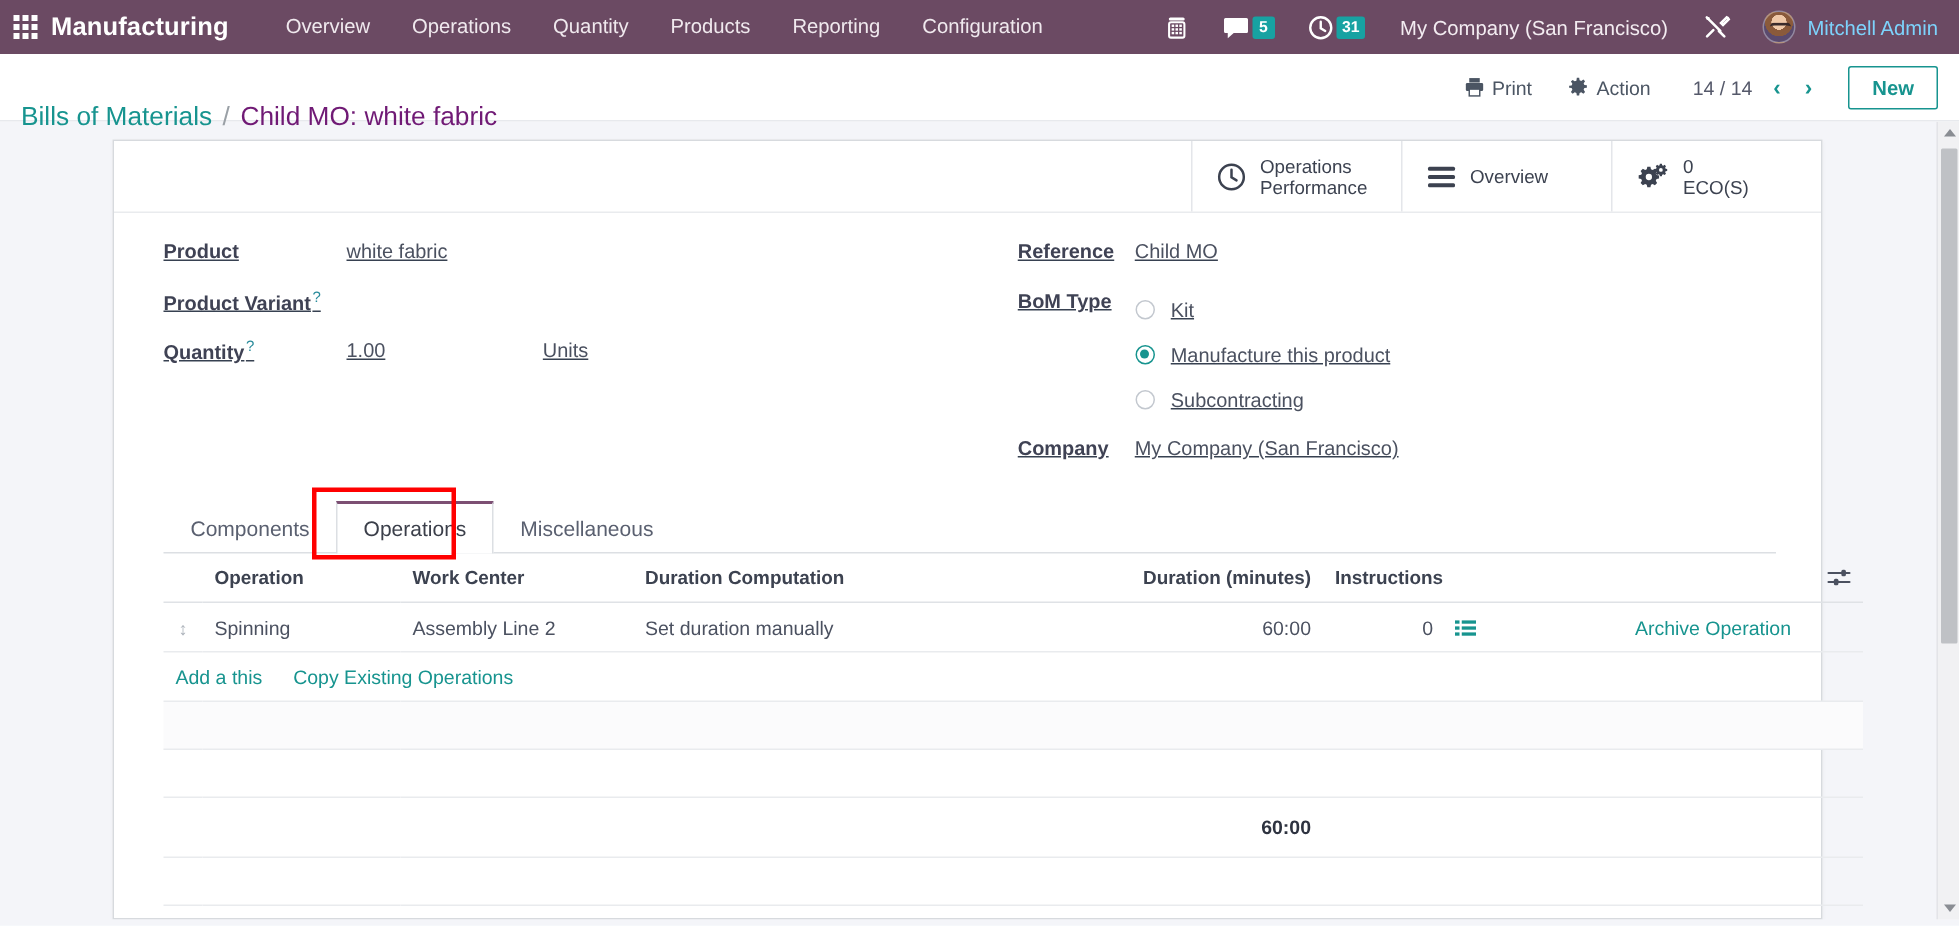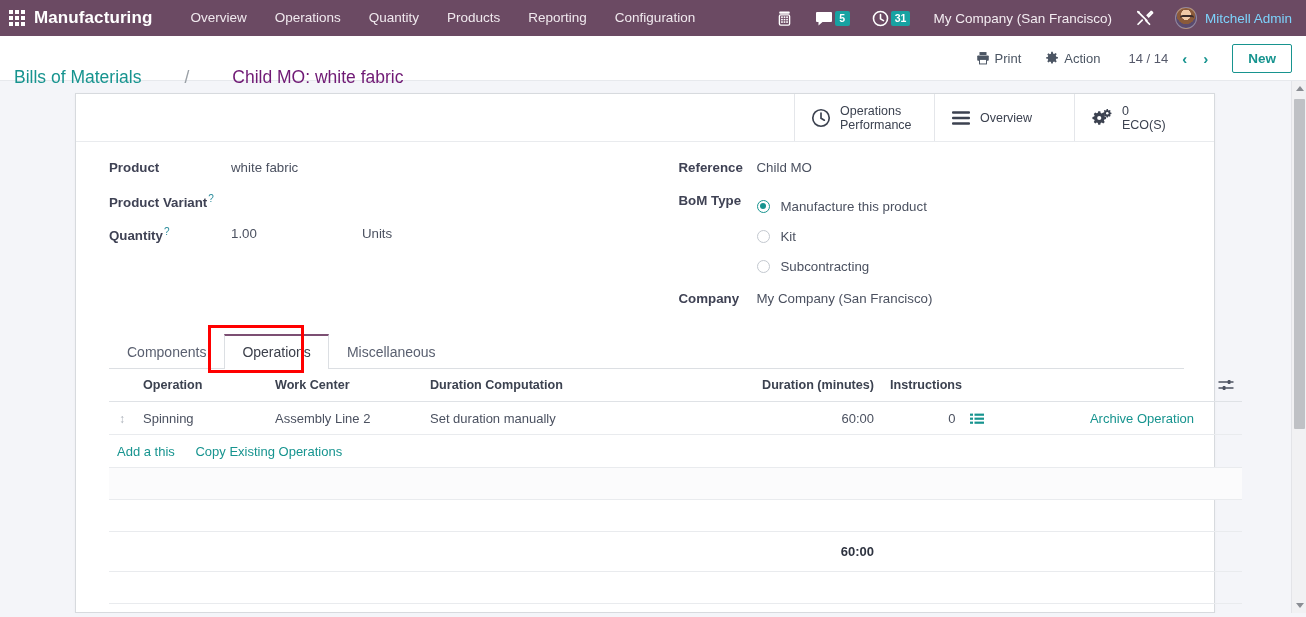--- a/index.html
+++ b/index.html
@@ -113,21 +113,21 @@
   .control-panel {
     height: 45px;
     background: #ffffff;
     display: flex;
     align-items: center;
     padding: 0 14px 0 14px;
     border-bottom: 1px solid #e7e9ed;
     position: relative;
     z-index: 10;
   }
-  .breadcrumb { display: flex; align-items: baseline; font-size: 17.5px; gap: 36px; }
+  .breadcrumb { display: flex; align-items: baseline; font-size: 17.5px; }
   .bc-link { color: #17948f; cursor: pointer; }
   .bc-sep { color: #9aa0a6; margin: 0 7px; }
   .bc-current { color: #701a75; margin-top: 39px; }
   .cp-right { margin-left: auto; display: flex; align-items: center; gap: 4px; }
   .cp-btn {
     display: flex; align-items: center; gap: 5px;
     font-size: 13px; color: #4b5563;
     padding: 5px 10px;
     cursor: pointer;
     white-space: nowrap;
@@ -185,21 +185,21 @@
     padding: 0 16px;
     border-left: 1px solid #e4e6ea;
     cursor: pointer;
     min-width: 140px;
   }
   .stat-text { font-size: 12.5px; color: #3c4250; line-height: 14px; }
   .stat-text b { font-weight: normal; display: block; }
 
   
   .form-body { padding: 16px 30px 4px 33px; display: flex; }
-  .col { width: 50%; }
+  .col { width: 50%; text-decoration: underline; }
   .col.right { padding-left: 32px; }
   .f-row { display: flex; align-items: flex-start; min-height: 33px; }
   .f-label {
     font-size: 13.3px;
     font-weight: bold;
     color: #3f4254;
     width: 122px;
     flex: none;
     padding-top: 2px;
     white-space: nowrap;
@@ -500,26 +500,26 @@
         <div class="col right">
           <div class="f-row">
             <div class="f-label">Reference</div>
             <div class="f-val">Child MO</div>
           </div>
 
           <div class="f-row">
             <div class="f-label">BoM Type</div>
             <div>
               <div class="radio-row">
+                <span class="radio"></span>
+                <span class="radio-label">Kit</span>
+              </div>
+              <div class="radio-row">
                 <span class="radio on"></span>
                 <span class="radio-label">Manufacture this product</span>
-              </div>
-              <div class="radio-row">
-                <span class="radio"></span>
-                <span class="radio-label">Kit</span>
               </div>
               <div class="radio-row">
                 <span class="radio"></span>
                 <span class="radio-label">Subcontracting</span>
               </div>
             </div>
           </div>
 
           <div class="f-row" style="margin-top:8px;">
             <div class="f-label">Company</div>

